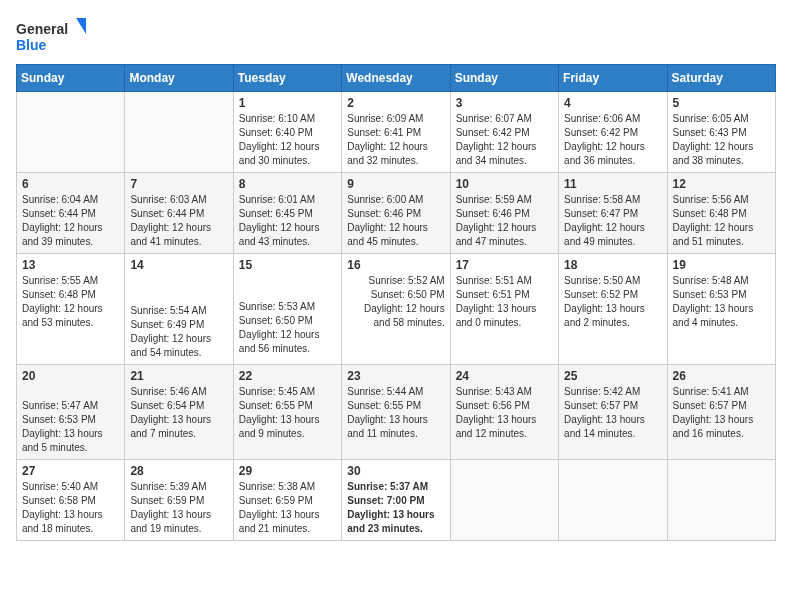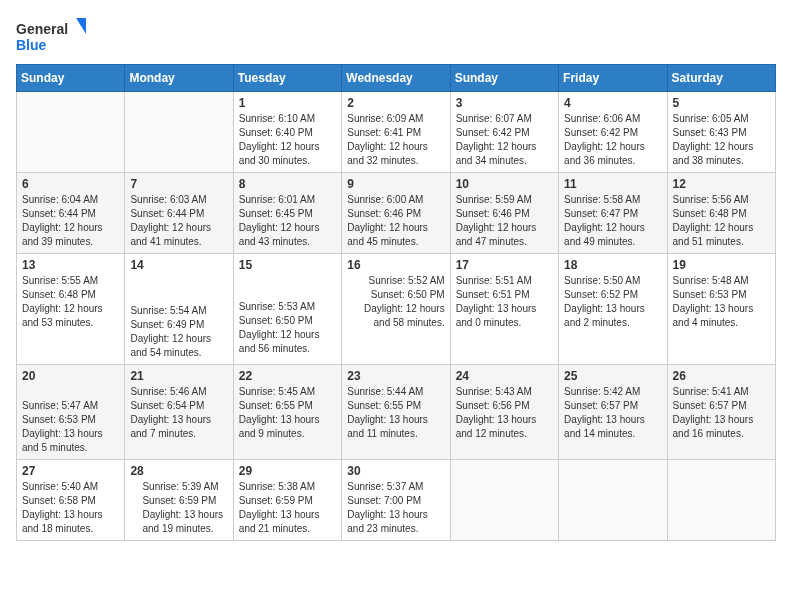--- a/index.html
+++ b/index.html
@@ -275,33 +275,33 @@
       </tr>
       <tr>
         <td>
           <span class="day-number">27</span>
           <div class="day-info" style="white-space: pre-line;">Sunrise: 5:40 AM
 Sunset: 6:58 PM
 Daylight: 13 hours and 18 minutes.</div>
         </td>
         <td>
           <span class="day-number">28</span>
-          <div class="day-info" style="white-space: pre-line; margin-left: 12px;">Sunrise: 5:39 AM
+          <div class="day-info" style="white-space: pre-line;">Sunrise: 5:39 AM
 Sunset: 6:59 PM
 Daylight: 13 hours and 19 minutes.</div>
         </td>
         <td>
           <span class="day-number">29</span>
           <div class="day-info" style="white-space: pre-line;">Sunrise: 5:38 AM
 Sunset: 6:59 PM
 Daylight: 13 hours and 21 minutes.</div>
         </td>
         <td>
           <span class="day-number">30</span>
-          <div class="day-info" style="white-space: pre-line;">Sunrise: 5:37 AM
+          <div class="day-info" style="white-space: pre-line; font-weight: bold;">Sunrise: 5:37 AM
 Sunset: 7:00 PM
 Daylight: 13 hours and 23 minutes.</div>
         </td>
         <td class="empty"></td>
         <td class="empty"></td>
         <td class="empty"></td>
       </tr>
     </tbody>
 </table>
 

